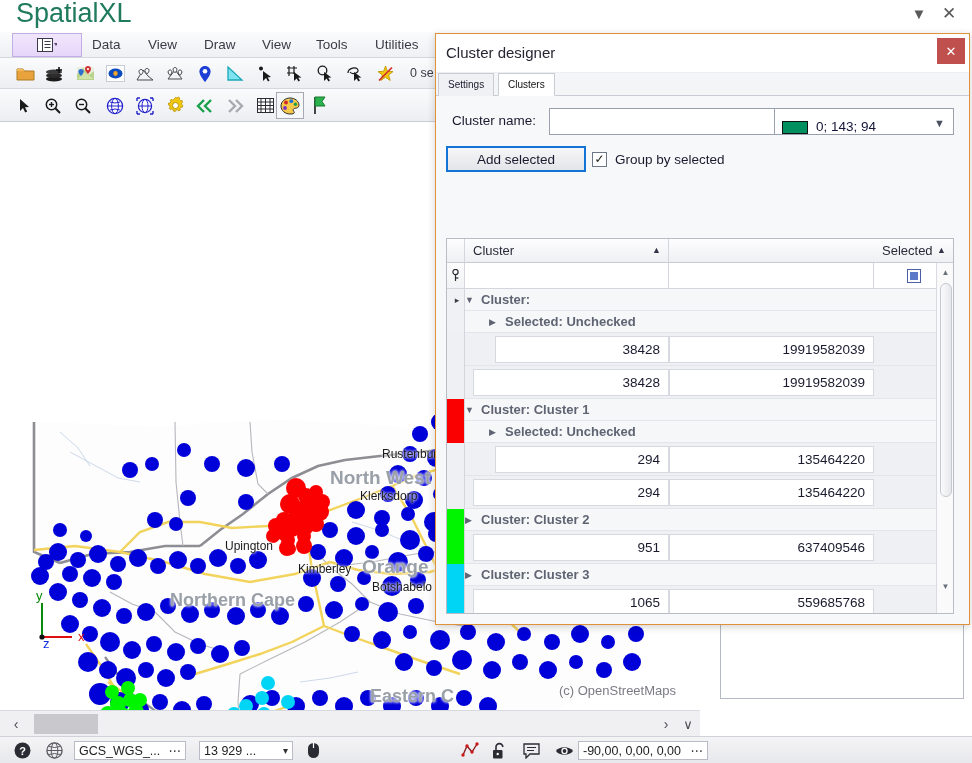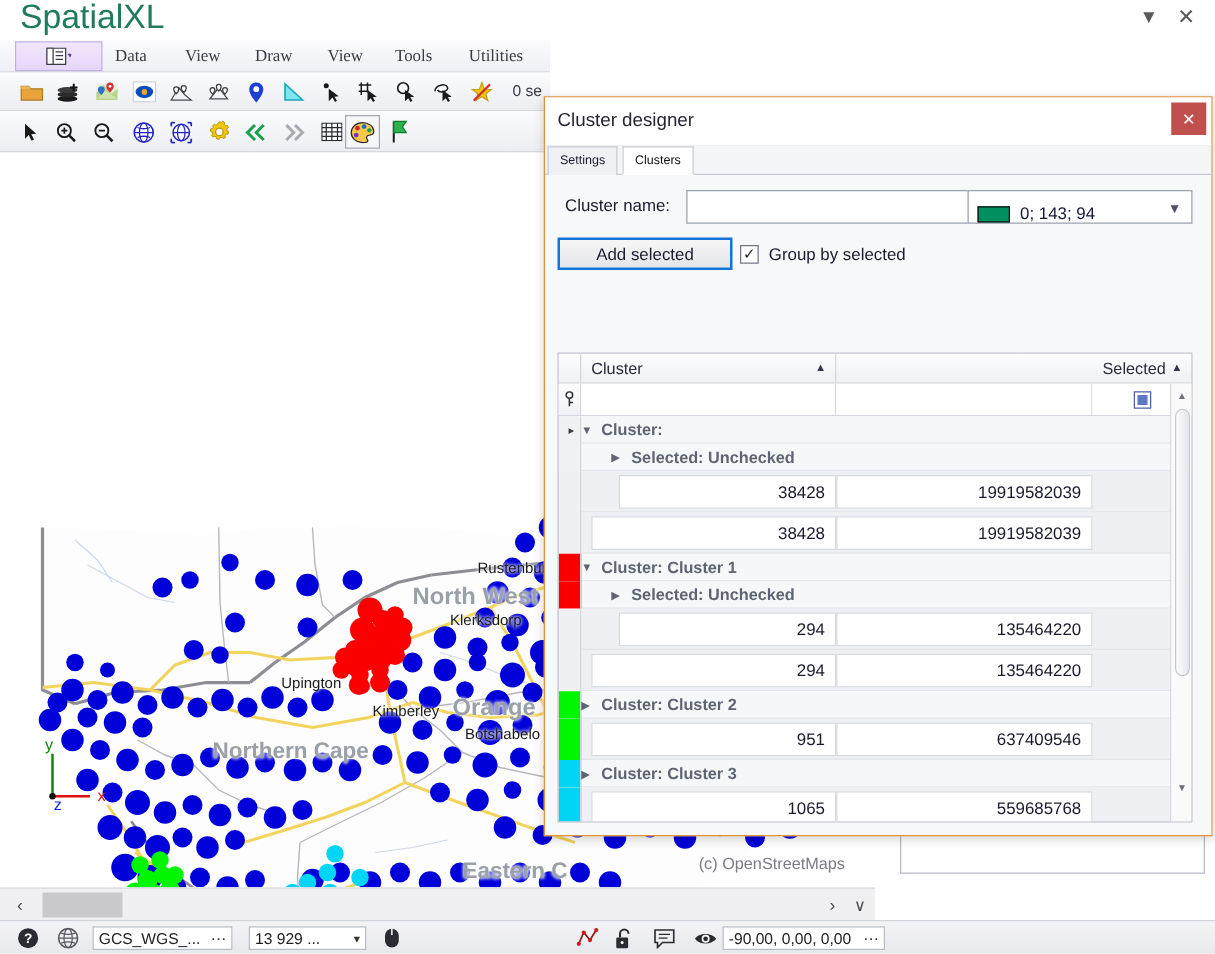--- a/index.html
+++ b/index.html
@@ -43,21 +43,21 @@
     border-bottom: 1px solid #d4d7de;
   }
   #ribbon-toggle {
     position: absolute; left: 12px; top: 1px; width: 70px; height: 24px;
     background: linear-gradient(#f0e6fb,#e6d6fa);
     border: 1px solid #c2aee4;
     display: flex; align-items: center; justify-content: center;
   }
   .menu-item {
     position: absolute; top: 0; height: 26px; line-height: 26px;
-    color: #3b3b46; font-size: 13.5px; font-family: Liberation Serif, serif;
+    color: #3b3b46; font-size: 13.5px;
   }
   #menu-data { left: 92px; }
   #menu-view { left: 148px; }
   #menu-draw { left: 204px; }
   #menu-edit { left: 262px; }
   #menu-tools { left: 316px; }
   #menu-utilities { left: 375px; }
 
   
   #toolbar1 {
@@ -127,21 +127,20 @@
     background: #fff; border: 1px solid #b9bcc6; height: 19px;
     display: flex; align-items: center; padding: 0 4px; font-size: 12.5px; color: #222;
   }
   .sb-icon { color: #2b2b33; display: flex; align-items: center; justify-content: center; }
 
   
   #dialog {
     position: absolute; left: 435px; top: 33px; width: 535px; height: 592px;
     background: #f4f5f7; border: 1px solid #e0923a;
     box-shadow: 0 2px 8px rgba(0,0,0,0.18);
-    margin-top: 44px;
   }
   #dlg-titlebar {
     position: absolute; left: 0; top: 0; width: 533px; height: 39px;
     background: #ffffff; border-bottom: 1px solid #eceef1;
   }
   #dlg-title {
     position: absolute; left: 10px; top: 10px; font-size: 15px; color: #262633;
   }
   #dlg-close {
     position: absolute; right: 4px; top: 4px; width: 28px; height: 26px;

